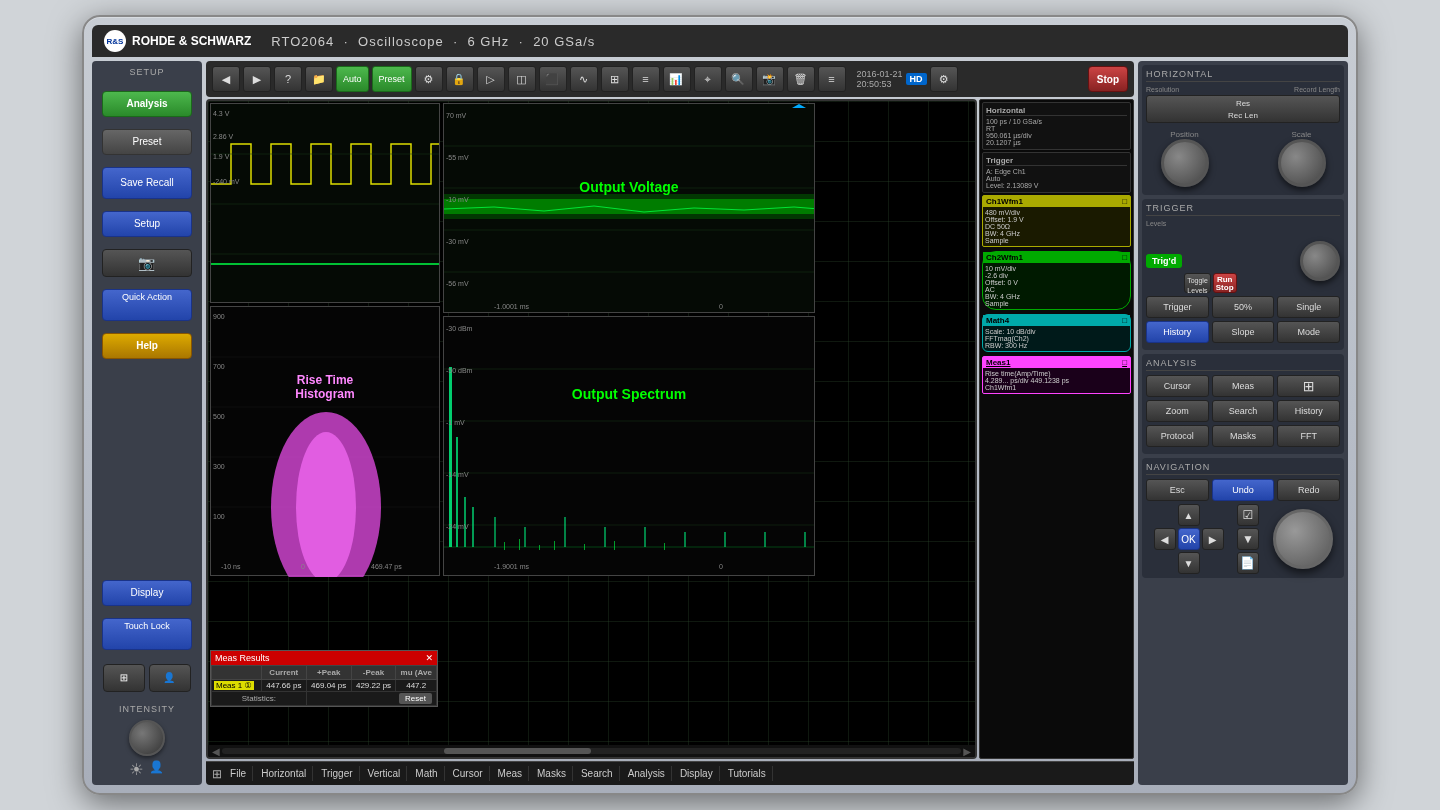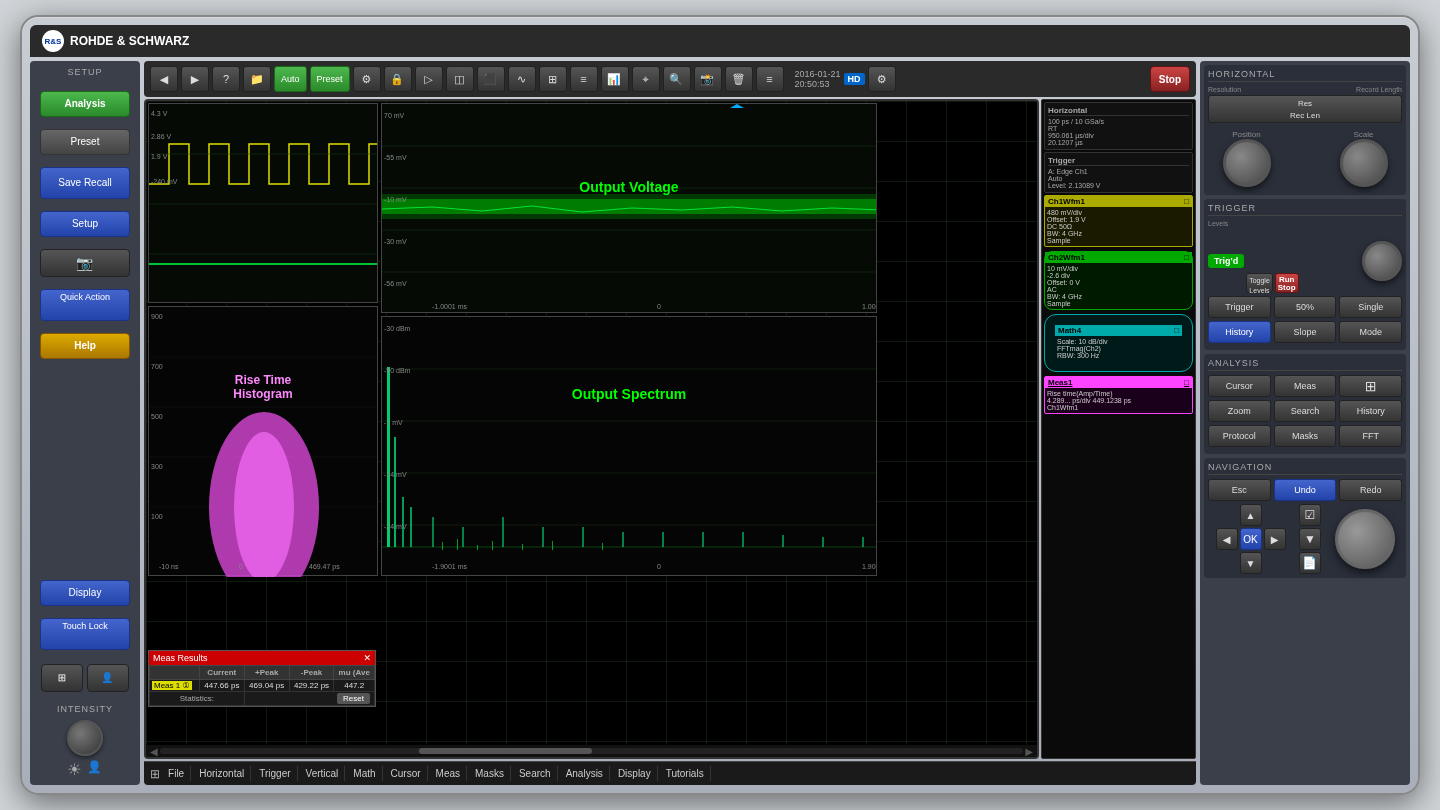--- a/index.html
+++ b/index.html
@@ -7,21 +7,21 @@
       width: 1440px;
       height: 810px;
       background: #d0d4d8;
       display: flex;
       align-items: center;
       justify-content: center;
       font-family: Arial, sans-serif;
       overflow: hidden;
     }
     .instrument {
-      width: 1400px;
+      width: 1276px;
       height: 780px;
       background: linear-gradient(180deg, #c8cdd4 0%, #b8bec8 50%, #a8aeba 100%);
       border-radius: 18px;
       border: 2px solid #888;
       box-shadow: 0 8px 32px rgba(0,0,0,0.5), inset 0 1px 0 rgba(255,255,255,0.3);
       display: flex;
       flex-direction: column;
       padding: 8px;
       position: relative;
     }
@@ -412,39 +412,39 @@
       font-size: 8px;
       font-weight: bold;
       padding: 1px 3px;
       margin: -2px -2px 2px -2px;
       display: flex;
       justify-content: space-between;
     }
     .ch2-box {
       background: #001a00;
       border: 1px solid #00aa00;
-      border-radius: 8px;
+      border-radius: 14px;
       padding: 2px;
       margin-bottom: 2px;
     }
     .ch2-header {
       background: #00aa00;
       color: #000;
       font-size: 8px;
       font-weight: bold;
       padding: 1px 3px;
       margin: -2px -2px 2px -2px;
       display: flex;
       justify-content: space-between;
     }
     .math-box {
       background: #001a1a;
       border: 1px solid #00aaaa;
-      border-radius: 12px;
-      padding: 12px;
+      border-radius: 6px;
+      padding: 2px;
       margin-bottom: 2px;
     }
     .math-header {
       background: #00aaaa;
       color: #000;
       font-size: 8px;
       font-weight: bold;
       padding: 1px 3px;
       margin: -2px -2px 2px -2px;
       display: flex;
@@ -648,20 +648,29 @@
 </head>
 <body>
 
 <div class="instrument">
 
   <div class="top-header">
     <div class="rs-logo">
       <div class="rs-logo-mark">R&amp;S</div>
       <span>ROHDE &amp; SCHWARZ</span>
     </div>
+    <span class="instrument-title">
+      <span>RTO2064</span>
+      &nbsp;·&nbsp;
+      <span>Oscilloscope</span>
+      &nbsp;·&nbsp;
+      <span>6 GHz</span>
+      &nbsp;·&nbsp;
+      <span>20 GSa/s</span>
+    </span>
   </div>
 
   <div class="main-body">
 
     <div class="left-sidebar">
       <div class="sidebar-label">Setup</div>
       <div class="btn-green">Analysis</div>
       <div class="btn-gray">Preset</div>
       <div class="btn-blue-sidebar" style="height:32px;line-height:30px;">
         <span>Save

